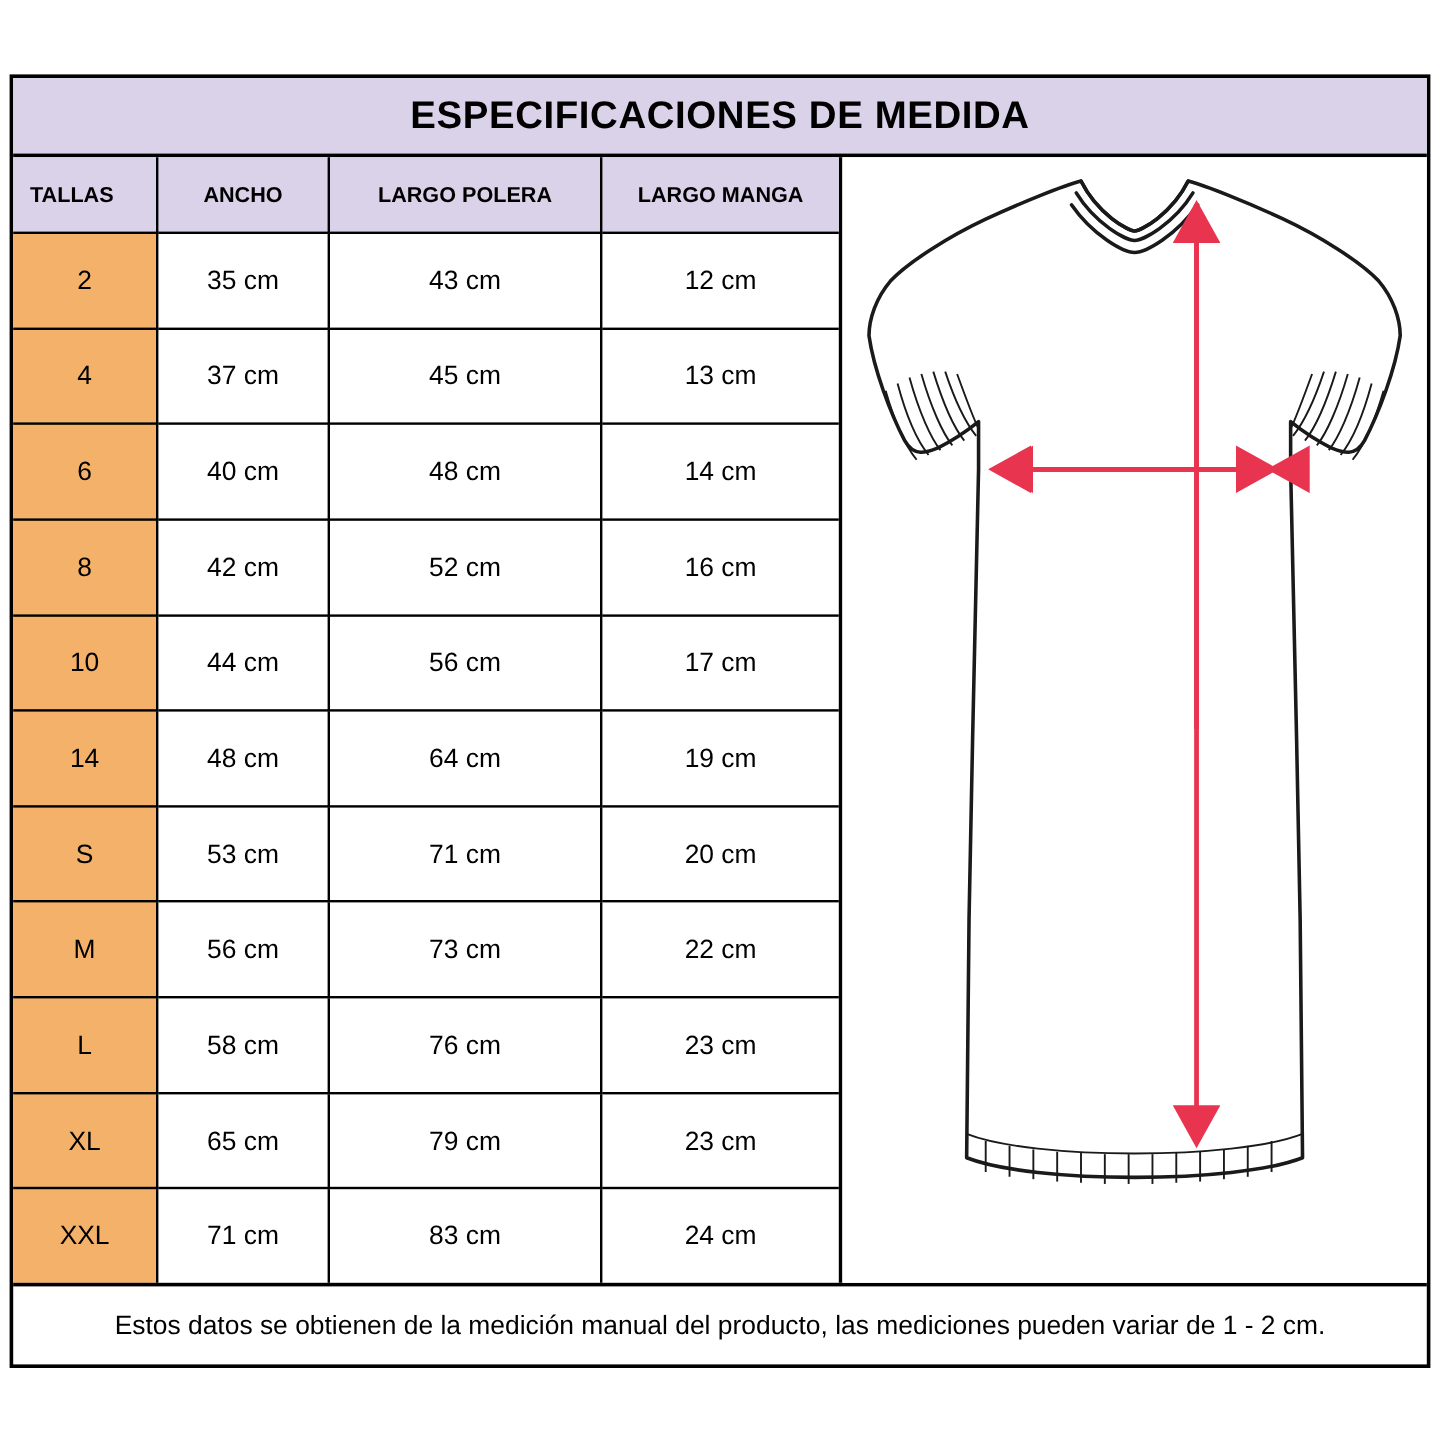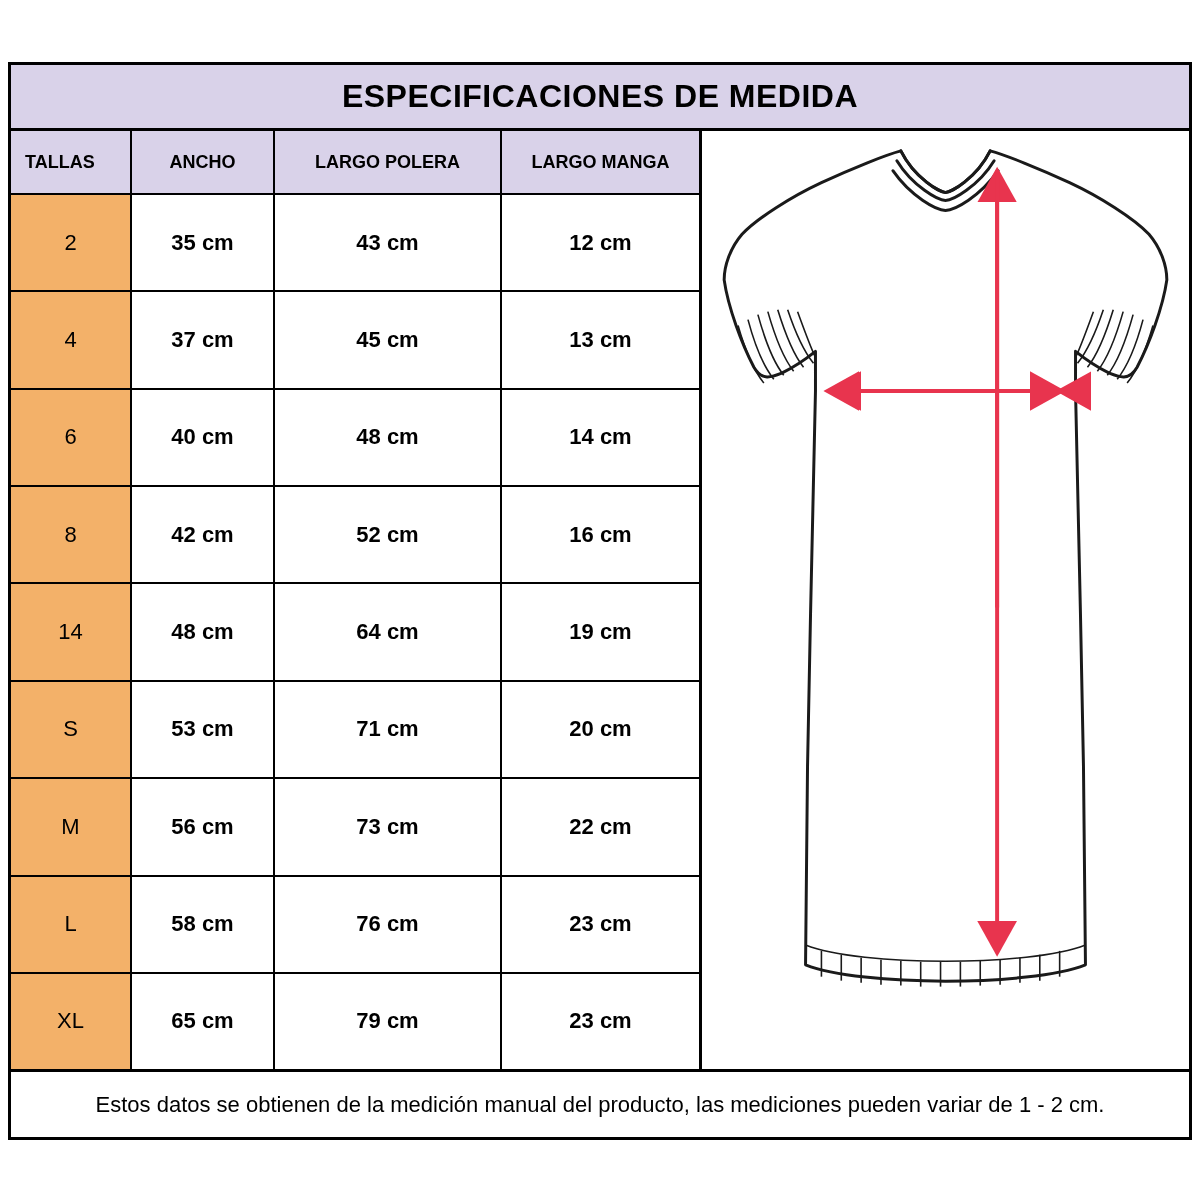--- a/index.html
+++ b/index.html
@@ -72,21 +72,21 @@
     font-size: 22px;
     padding: 0;
   }
   table.size-table thead th {
     background: #d9d2e9;
     font-weight: bold;
     height: 62px;
     font-size: 18px;
   }
   table.size-table thead th:first-child { text-align: left; padding-left: 14px; }
-  table.size-table tbody td { height: 73px; font-weight: bold; }
+  table.size-table tbody td { height: 73px; font-weight: normal; }
   table.size-table tbody td.size-cell {
     background: #f3b169;
     font-weight: normal;
   }
   
   table.size-table tr > *:first-child { border-left: none; }
   table.size-table tr > *:last-child { border-right: none; }
   table.size-table thead tr > * { border-top: none; }
   table.size-table tbody tr:last-child > * { border-bottom: none; }
 
@@ -165,20 +165,26 @@
             <td>48 cm</td>
             <td>14 cm</td>
           </tr>
           <tr>
             <td class="size-cell">8</td>
             <td>42 cm</td>
             <td>52 cm</td>
             <td>16 cm</td>
           </tr>
           <tr>
+            <td class="size-cell">10</td>
+            <td>44 cm</td>
+            <td>56 cm</td>
+            <td>17 cm</td>
+          </tr>
+          <tr>
             <td class="size-cell">14</td>
             <td>48 cm</td>
             <td>64 cm</td>
             <td>19 cm</td>
           </tr>
           <tr>
             <td class="size-cell">S</td>
             <td>53 cm</td>
             <td>71 cm</td>
             <td>20 cm</td>
@@ -193,20 +199,26 @@
             <td class="size-cell">L</td>
             <td>58 cm</td>
             <td>76 cm</td>
             <td>23 cm</td>
           </tr>
           <tr>
             <td class="size-cell">XL</td>
             <td>65 cm</td>
             <td>79 cm</td>
             <td>23 cm</td>
+          </tr>
+          <tr>
+            <td class="size-cell">XXL</td>
+            <td>71 cm</td>
+            <td>83 cm</td>
+            <td>24 cm</td>
           </tr>
         </tbody>
       </table>
     </div>
 
     <div class="figure-wrap">
       <svg viewBox="0 0 490 945" preserveAspectRatio="xMidYMid meet">
         <g fill="none" stroke="#1a1a1a" stroke-width="3" stroke-linejoin="round" stroke-linecap="round">
 
           <path d="M200 20

